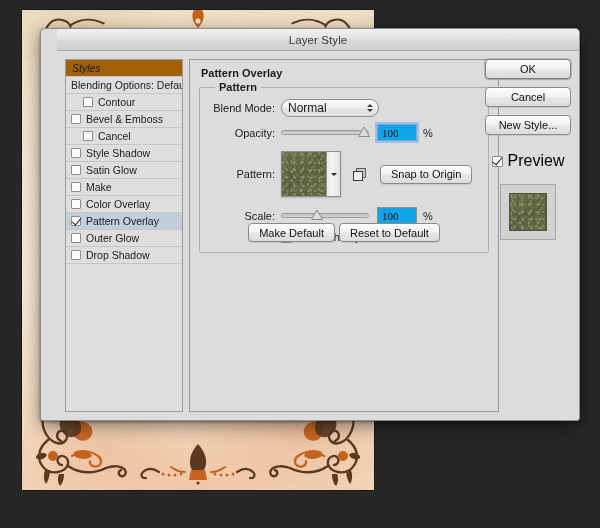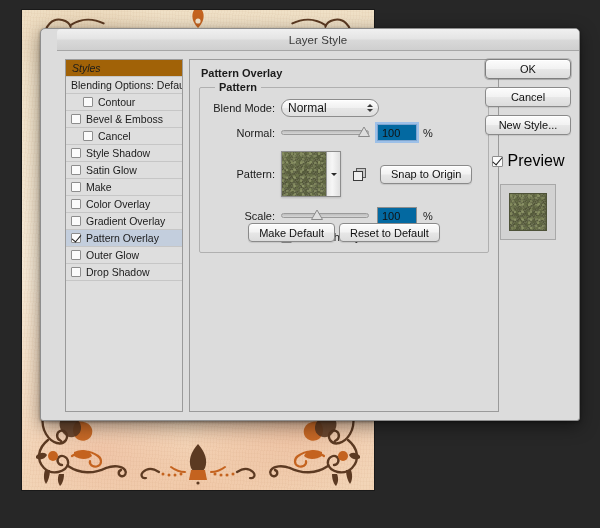--- a/index.html
+++ b/index.html
@@ -160,25 +160,26 @@
     border-radius: 3px;
   }
   .slider .thumb-outline {
     position: absolute; top: 1px;
     width: 12px; height: 10px;
   }
 
   
   .numfield {
     height: 17px; width: 40px;
-    background: #0369a1;
+    background: #0ea5e9;
     border: 1px solid #8d8d8d;
     font-size: 11px; color: #111;
     display: flex; align-items: center;
     padding: 0 4px;
+    font-family: Liberation Serif, serif;
   }
   .numfield.focused { outline: 2px solid #9dc0e8; outline-offset: 0px; border-color: #7fa5cf; }
   .pct { font-size: 11px; color: #1b1b1b; margin-left: 6px; }
 
   
   .swatch-wrap {
     display: flex; align-items: stretch;
     border: 1px solid #8d8d8d;
     background: #f2f2f2;
     height: 46px; width: 60px;
@@ -438,24 +439,20 @@
           <span>Satin Glow</span>
         </div>
         <div class="sl-row">
           <span class="cb"></span>
           <span>Make</span>
         </div>
         <div class="sl-row">
           <span class="cb"></span>
           <span>Color Overlay</span>
         </div>
-        <div class="sl-row">
-          <span class="cb"></span>
-          <span>Gradient Overlay</span>
-        </div>
         <div class="sl-row selected">
           <span class="cb checked"></span>
           <span>Pattern Overlay</span>
         </div>
         <div class="sl-row">
           <span class="cb"></span>
           <span>Outer Glow</span>
         </div>
         <div class="sl-row">
           <span class="cb"></span>
@@ -475,21 +472,21 @@
             <div class="select">
               <span>Normal</span>
               <span class="arrows">
                 <span class="tri-up"></span>
                   <span class="tri-dn"></span>
               </span>
             </div>
           </div>
 
           <div class="row">
-            <span class="lbl w70">Normal:</span>
+            <span class="lbl w70">Opacity:</span>
             <div class="slider" style="width:88px;margin-right:8px;">
               <div class="track"></div>
               <svg class="thumb-outline" style="left:77px;" viewBox="0 0 12 10">
                 <polygon points="6,0 11.5,9.5 0.5,9.5" fill="#dedede" stroke="#8a8a8a" stroke-width="1"></polygon>
               </svg>
             </div>
             <div class="numfield focused">
               <span>100</span>
             </div>
             <span class="pct">%</span>

